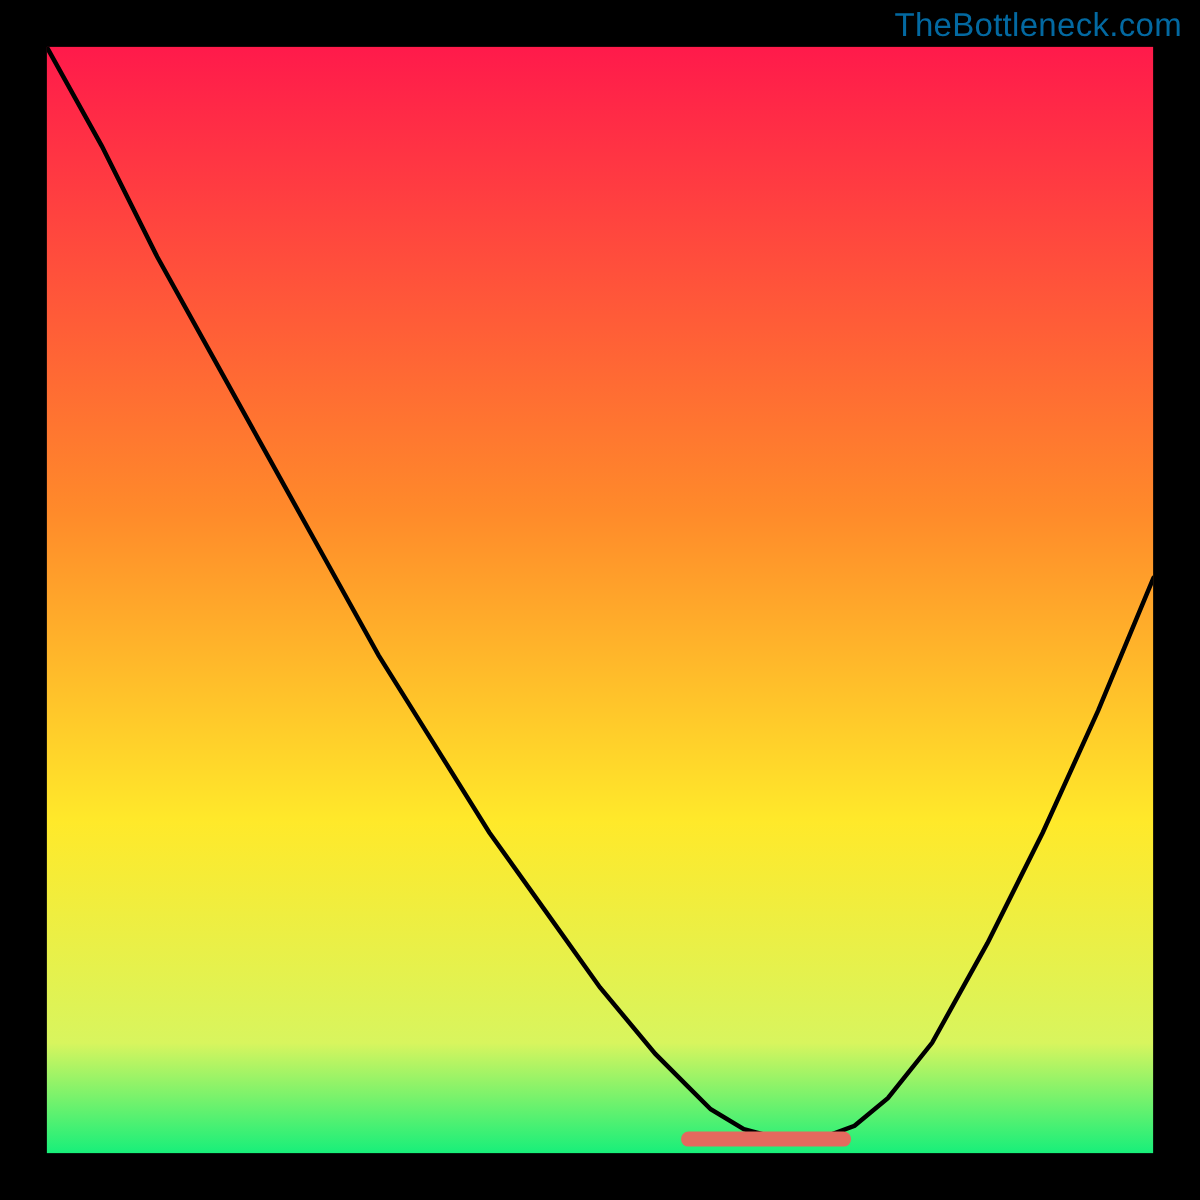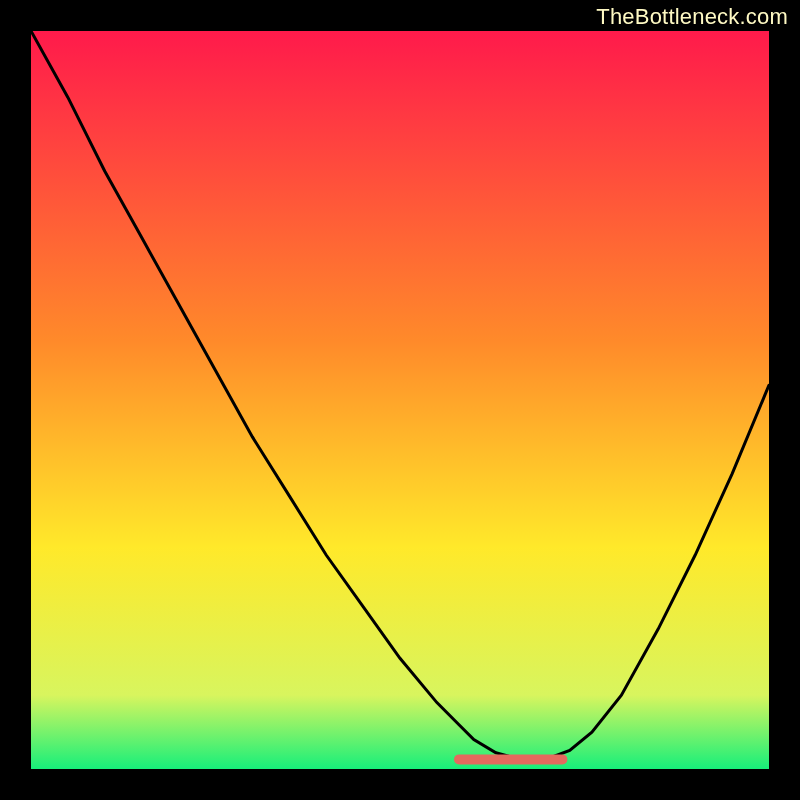--- a/index.html
+++ b/index.html
@@ -14,21 +14,21 @@
   .frame {
     position: relative;
     width: 800px;
     height: 800px;
     background: #000;
   }
   .watermark {
     position: absolute;
     top: 4px;
     right: 12px;
-    color: #fef9c3;
+    color: #0369a1;
     font-size: 22px;
     font-weight: 500;
     letter-spacing: 0.2px;
     z-index: 20;
   }
   .plot {
     position: absolute;
     left: 31px;
     top: 31px;
     width: 738px;

